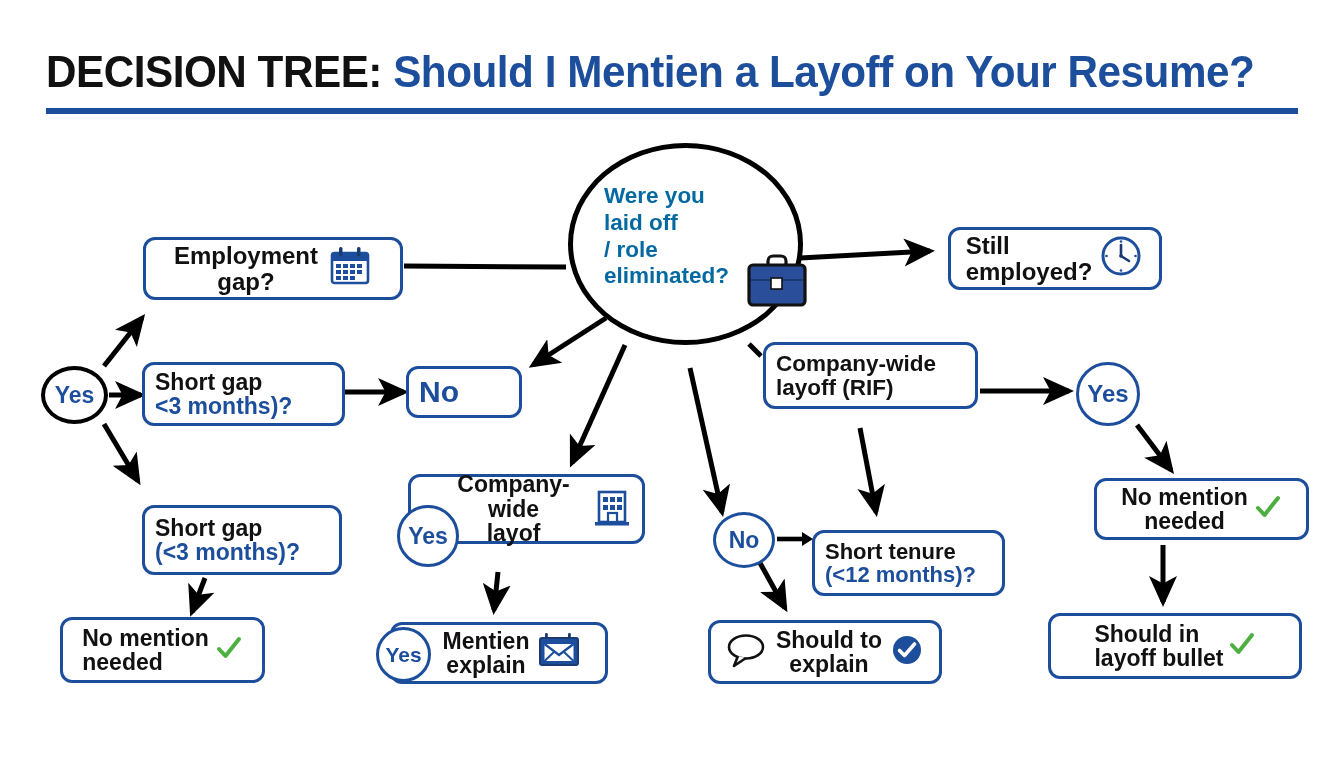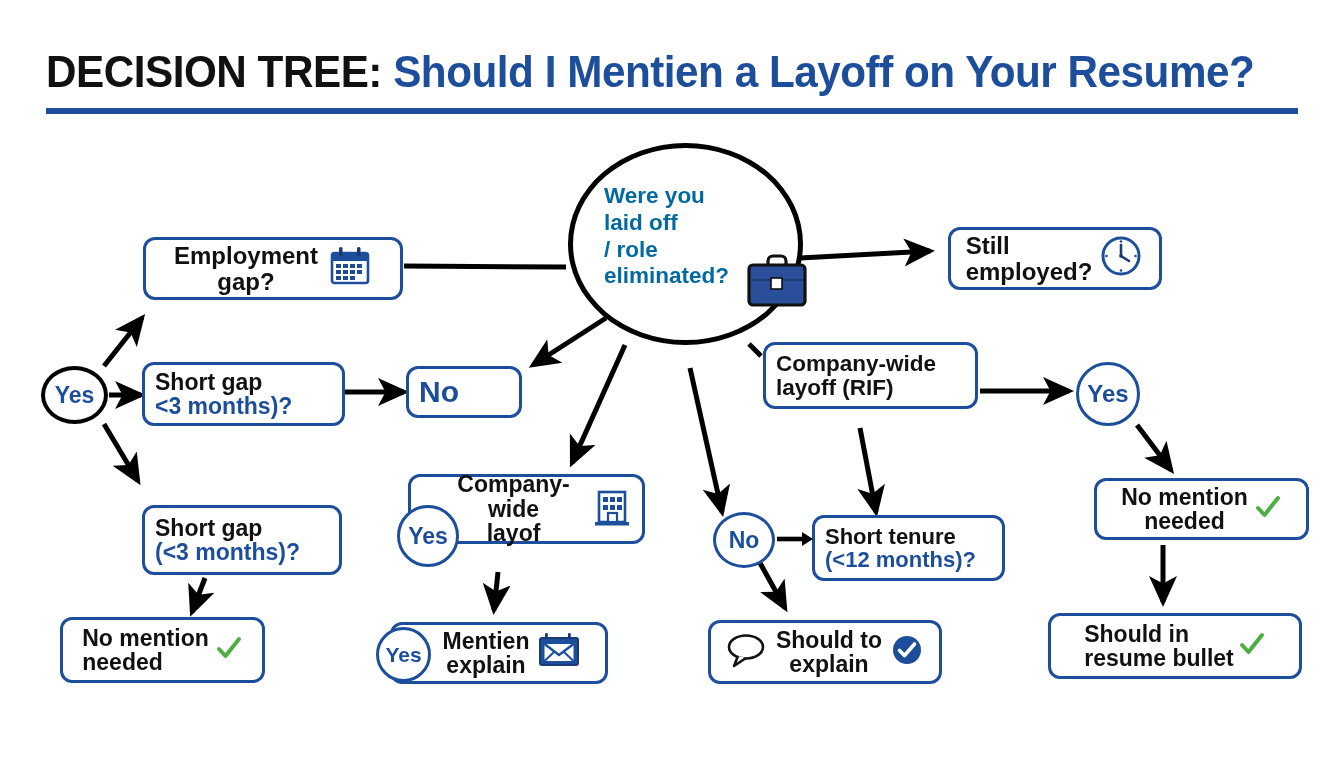--- a/index.html
+++ b/index.html
@@ -324,21 +324,21 @@
   </div>
 
   <div class="circ circ-blue" style="left:713px;top:512px;width:62px;height:56px;font-size:23px;">
     <span>No</span>
   </div>
   <svg style="position:absolute;left:776px;top:527px;width:38px;height:24px;z-index:7;" viewBox="0 0 38 24">
     <line x1="1" y1="12" x2="27" y2="12" stroke="#000" stroke-width="4.6"></line>
     <path d="M26,5 L37,12 L26,19 Z" fill="#000"></path>
   </svg>
 
-  <div class="node" style="left:812px;top:515px;width:193px;height:66px;font-size:22px;">
+  <div class="node" style="left:812px;top:530px;width:193px;height:66px;font-size:22px;">
     <span class="label" style="text-align:left;width:100%;">
       <span>Short tenure</span><br>
       <span class="blue-text">(&lt;12 months)?</span>
     </span>
   </div>
 
   <div class="node" style="left:708px;top:620px;width:234px;height:64px;font-size:23px;gap:8px;">
     <span class="icon">
       <svg width="42" height="36" viewBox="0 0 42 36">
         <ellipse cx="20" cy="15" rx="17" ry="11.5" fill="#ffffff" stroke="#111" stroke-width="2.6"></ellipse>
@@ -376,21 +376,21 @@
     <span class="icon">
       <svg width="28" height="28" viewBox="0 0 28 28">
         <path d="M4,15 L10.5,22 L24,5" fill="none" stroke="#4caf3f" stroke-width="4" stroke-linecap="round" stroke-linejoin="round"></path>
       </svg>
     </span>
   </div>
 
   <div class="node" style="left:1048px;top:613px;width:254px;height:66px;font-size:23px;gap:4px;">
     <span class="label" style="text-align:left;">
       <span>Should in</span><br>
-      <span>resume bullet</span>
+      <span>layoff bullet</span>
     </span>
     <span class="icon">
       <svg width="28" height="28" viewBox="0 0 28 28">
         <path d="M4,15 L10.5,22 L24,5" fill="none" stroke="#4caf3f" stroke-width="4" stroke-linecap="round" stroke-linejoin="round"></path>
       </svg>
     </span>
   </div>
 
 </div>
 

